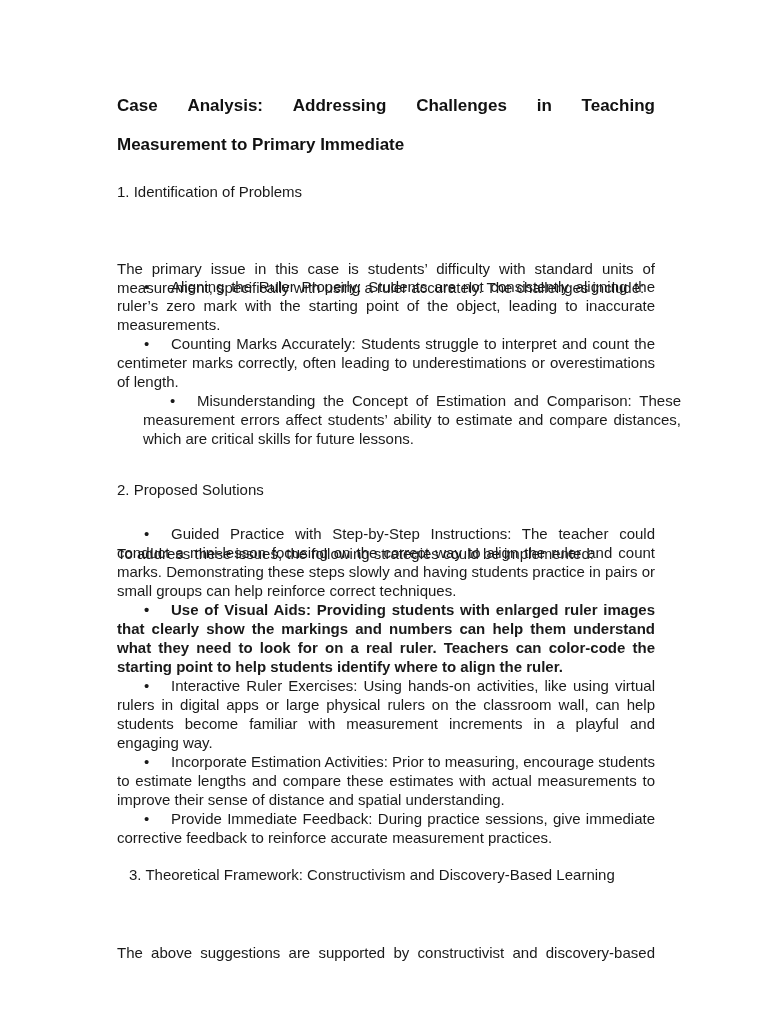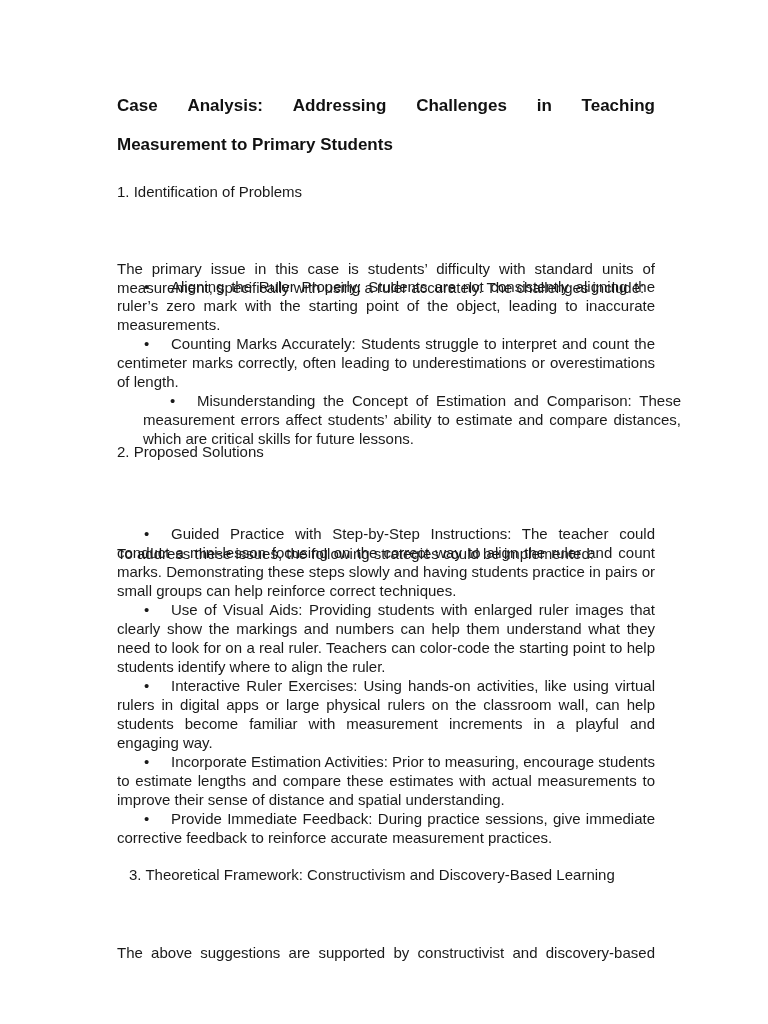--- a/index.html
+++ b/index.html
@@ -72,42 +72,42 @@
 <div class="page">
 
   <div class="title-line justify" style="top:96px;">
     <span>Case</span>
     <span>Analysis:</span>
     <span>Addressing</span>
     <span>Challenges</span>
     <span>in</span>
     <span>Teaching</span>
   </div>
-  <div class="title-line" style="top:135px;">Measurement to Primary Students</div>
+  <div class="title-line" style="top:135px;">Measurement to Primary Immediate</div>
 
   <div class="heading" style="top:182px;">1. Identification of Problems</div>
   <div class="para" style="top:220px;">The primary issue in this case is students’ difficulty with standard units of measurement, specifically with using a ruler accurately. The challenges include:</div>
 
   <div class="bullet-block" style="top:277px;">
     <span class="bullet">•</span><span>Aligning the Ruler Properly: Students are not consistently aligning the ruler’s zero mark with the starting point of the object, leading to inaccurate measurements.</span>
   </div>
   <div class="bullet-block" style="top:334px;">
     <span class="bullet">•</span><span>Counting Marks Accurately: Students struggle to interpret and count the centimeter marks correctly, often leading to underestimations or overestimations of length.</span>
   </div>
   <div class="bullet-block" style="top:391px;margin-left:26px;">
     <span class="bullet">•</span><span>Misunderstanding the Concept of Estimation and Comparison: These measurement errors affect students’ ability to estimate and compare distances, which are critical skills for future lessons.</span>
   </div>
 
-  <div class="heading" style="top:442px;text-align:center;">2. Proposed Solutions</div>
+  <div class="heading" style="top:480px;text-align:center;">2. Proposed Solutions</div>
   <div class="para" style="top:505px;">To address these issues, the following strategies could be implemented:</div>
 
   <div class="bullet-block" style="top:524px;">
     <span class="bullet">•</span><span>Guided Practice with Step-by-Step Instructions: The teacher could conduct a mini-lesson focusing on the correct way to align the ruler and count marks. Demonstrating these steps slowly and having students practice in pairs or small groups can help reinforce correct techniques.</span>
   </div>
-  <div class="bullet-block" style="top:600px;">
+  <div class="bullet-block" style="top:600px;font-weight:bold;">
     <span class="bullet">•</span><span>Use of Visual Aids: Providing students with enlarged ruler images that clearly show the markings and numbers can help them understand what they need to look for on a real ruler. Teachers can color-code the starting point to help students identify where to align the ruler.</span>
   </div>
   <div class="bullet-block" style="top:676px;">
     <span class="bullet">•</span><span>Interactive Ruler Exercises: Using hands-on activities, like using virtual rulers in digital apps or large physical rulers on the classroom wall, can help students become familiar with measurement increments in a playful and engaging way.</span>
   </div>
   <div class="bullet-block" style="top:752px;">
     <span class="bullet">•</span><span>Incorporate Estimation Activities: Prior to measuring, encourage students to estimate lengths and compare these estimates with actual measurements to improve their sense of distance and spatial understanding.</span>
   </div>
   <div class="bullet-block" style="top:809px;">
     <span class="bullet">•</span><span>Provide Immediate Feedback: During practice sessions, give immediate corrective feedback to reinforce accurate measurement practices.</span>

